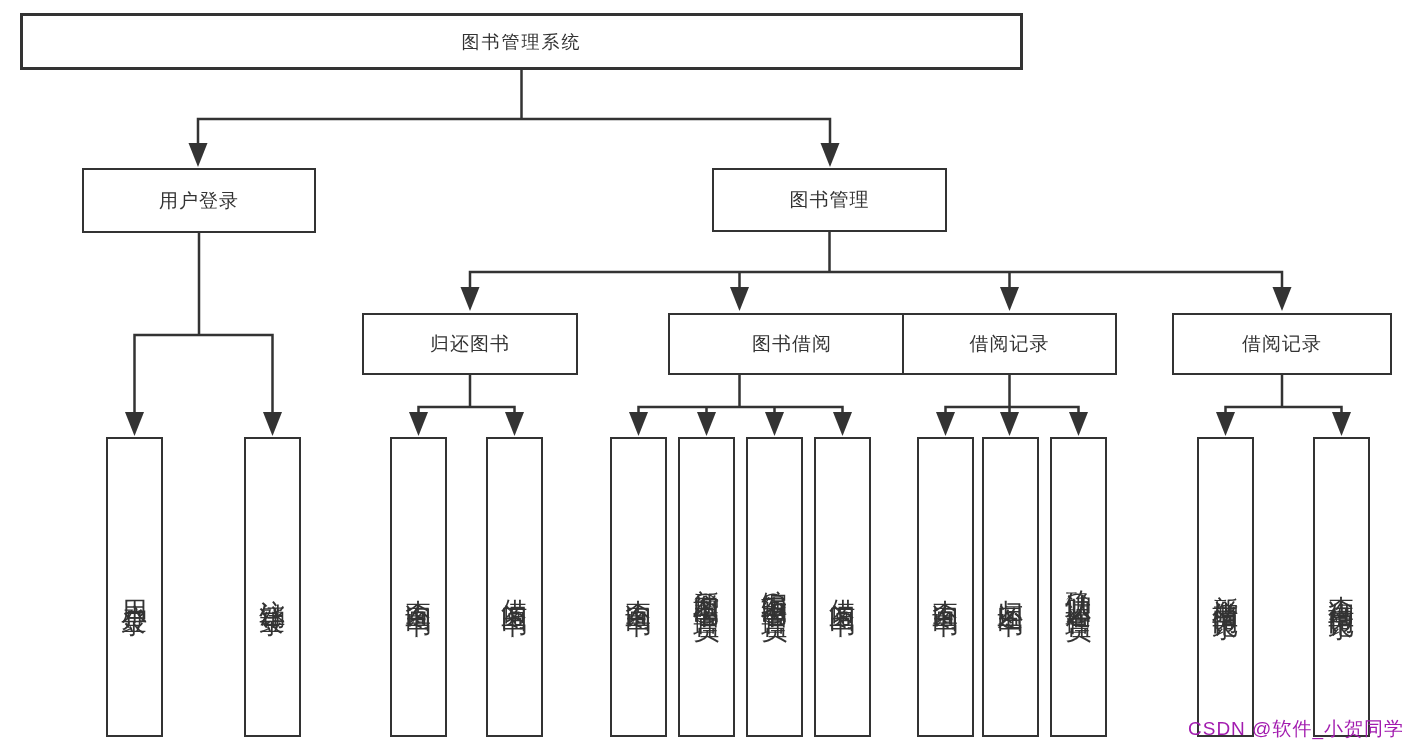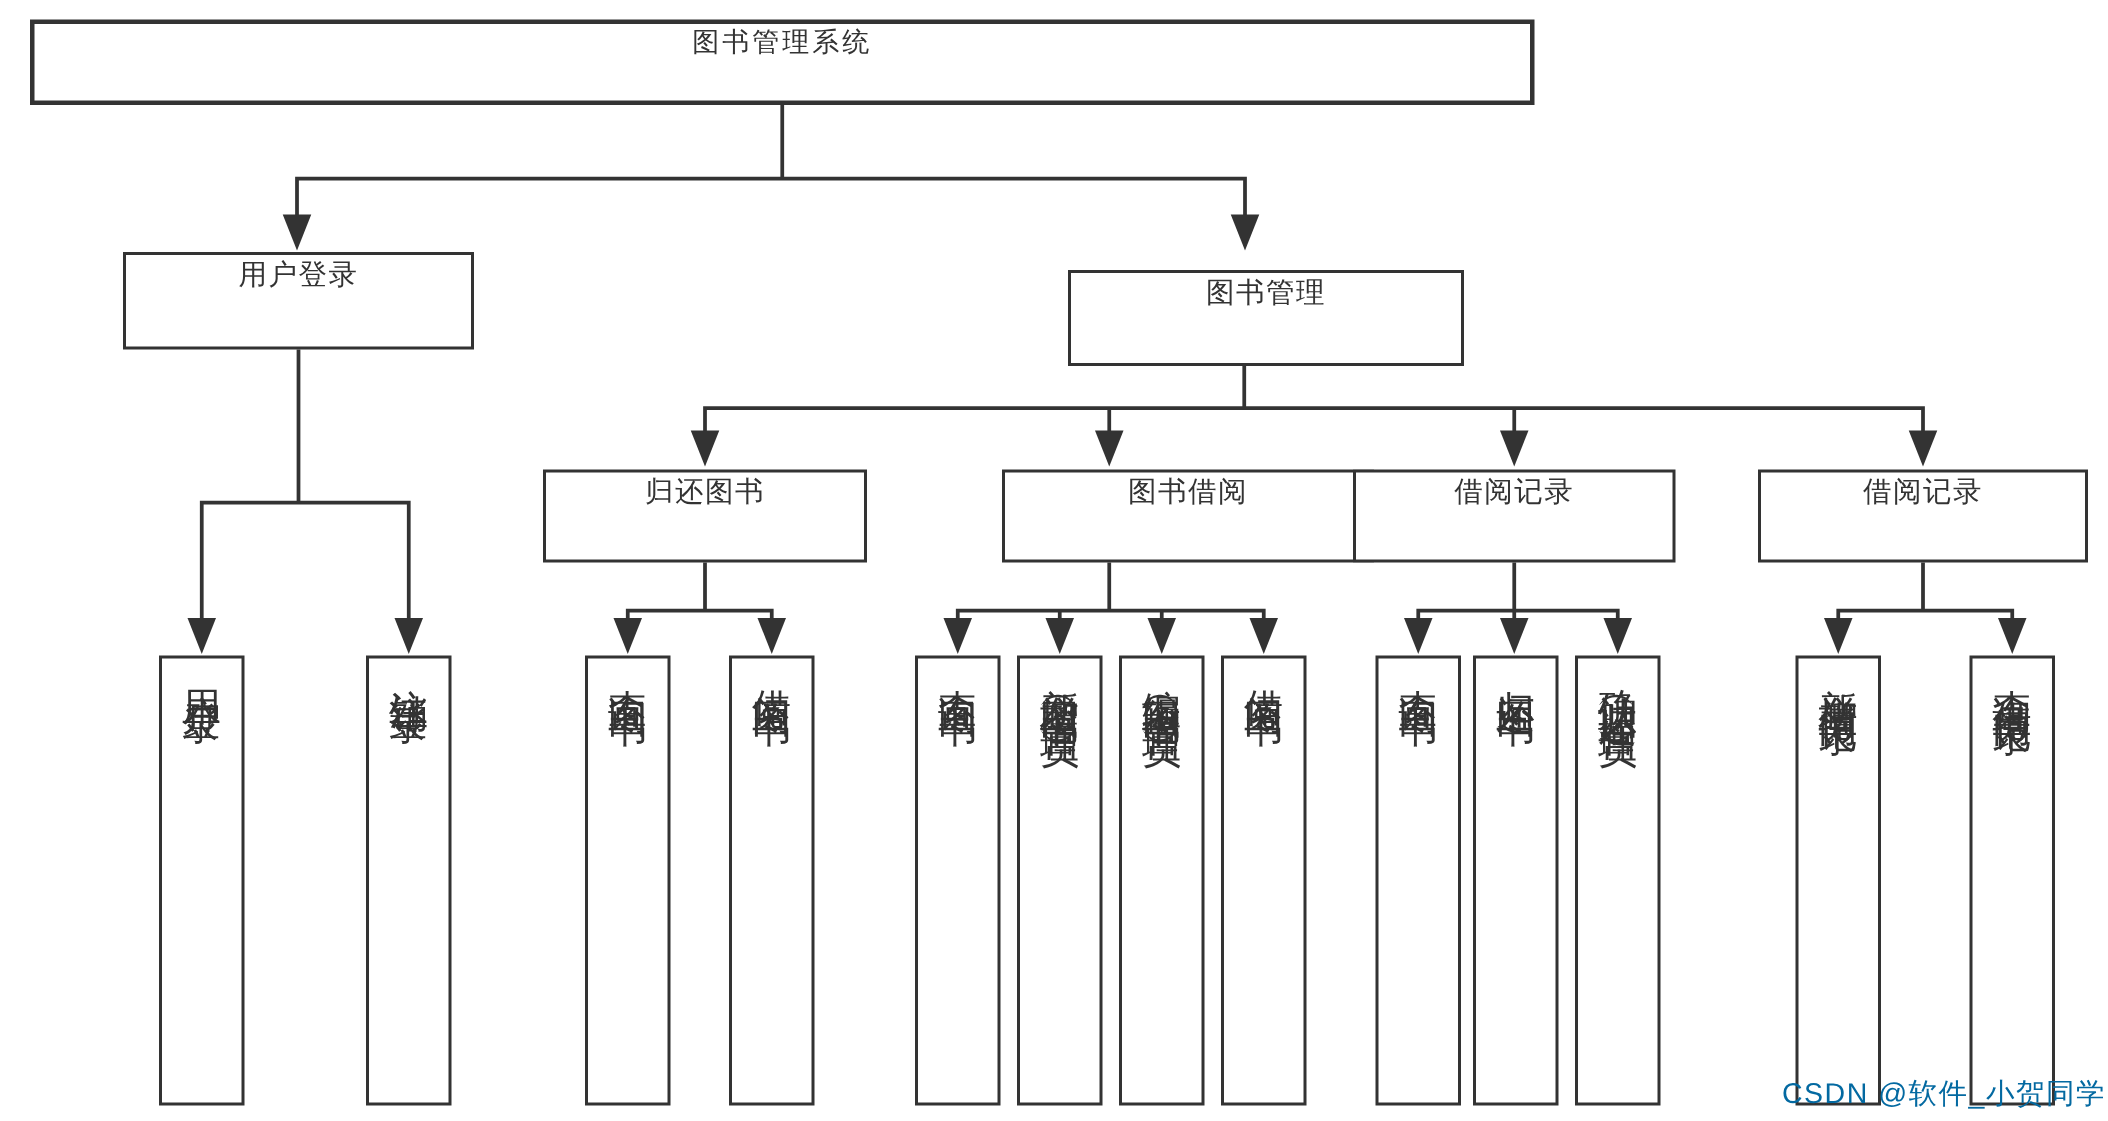--- a/index.html
+++ b/index.html
@@ -5,32 +5,32 @@
   html,body{margin:0;padding:0;background:#fff;}
   .stage{
     position:relative;width:1405px;height:747px;background:#ffffff;
     font-family:"Liberation Sans",sans-serif;color:#333;overflow:hidden;
   }
   .wires{position:absolute;left:0;top:0;width:1405px;height:747px;}
   .wires path{stroke:#333;stroke-width:2.5;fill:none;}
   .wires polygon{fill:#333;stroke:none;}
   .box{
     position:absolute;box-sizing:border-box;background:#fff;
-    border:2.5px solid #333;display:flex;align-items:flex-start;justify-content:center;
+    border:2.5px solid #333;display:flex;align-items:center;justify-content:center;
   }
   .hbox{font-size:19px;letter-spacing:1px;white-space:nowrap;}
   .rootbox{border-width:3px;font-size:18px;letter-spacing:2px;}
   .leaf{width:57px;top:437px;height:300px;}
   .leaf .vtext{
     writing-mode:vertical-rl;text-orientation:mixed;
     font-size:26px;letter-spacing:4px;line-height:1.1;white-space:nowrap;
   }
   .watermark{
     position:absolute;top:716px;left:1188px;z-index:5;
-    font-size:19px;color:#0369a1;letter-spacing:1px;white-space:nowrap;
+    font-size:19px;color:#a21caf;letter-spacing:1px;white-space:nowrap;
   }
 </style>
 </head>
 <body>
 
 <div class="stage">
 
   <svg class="wires" viewBox="0 0 1405 747" xmlns="http://www.w3.org/2000/svg">
 
     <path d="M521.5 68 V119 M198 148 V119 H830 V148"></path>
@@ -67,21 +67,21 @@
     <polygon points="1341.5,436 1332,412 1351,412"></polygon>
   </svg>
 
   <div class="box rootbox" style="left:20px;top:13px;width:1003px;height:57px;">
     <span>图书管理系统</span>
   </div>
 
   <div class="box hbox" style="left:82px;top:168px;width:234px;height:65px;">
     <span>用户登录</span>
   </div>
-  <div class="box hbox" style="left:712px;top:180px;width:264px;height:64px;">
+  <div class="box hbox" style="left:712px;top:168px;width:235px;height:64px;">
     <span>图书管理</span>
   </div>
 
   <div class="box hbox" style="left:362px;top:313px;width:216px;height:62px;">
     <span>归还图书</span>
   </div>
   <div class="box hbox" style="left:668px;top:313px;width:248px;height:62px;">
     <span>图书借阅</span>
   </div>
   <div class="box hbox" style="left:902px;top:313px;width:215px;height:62px;">

